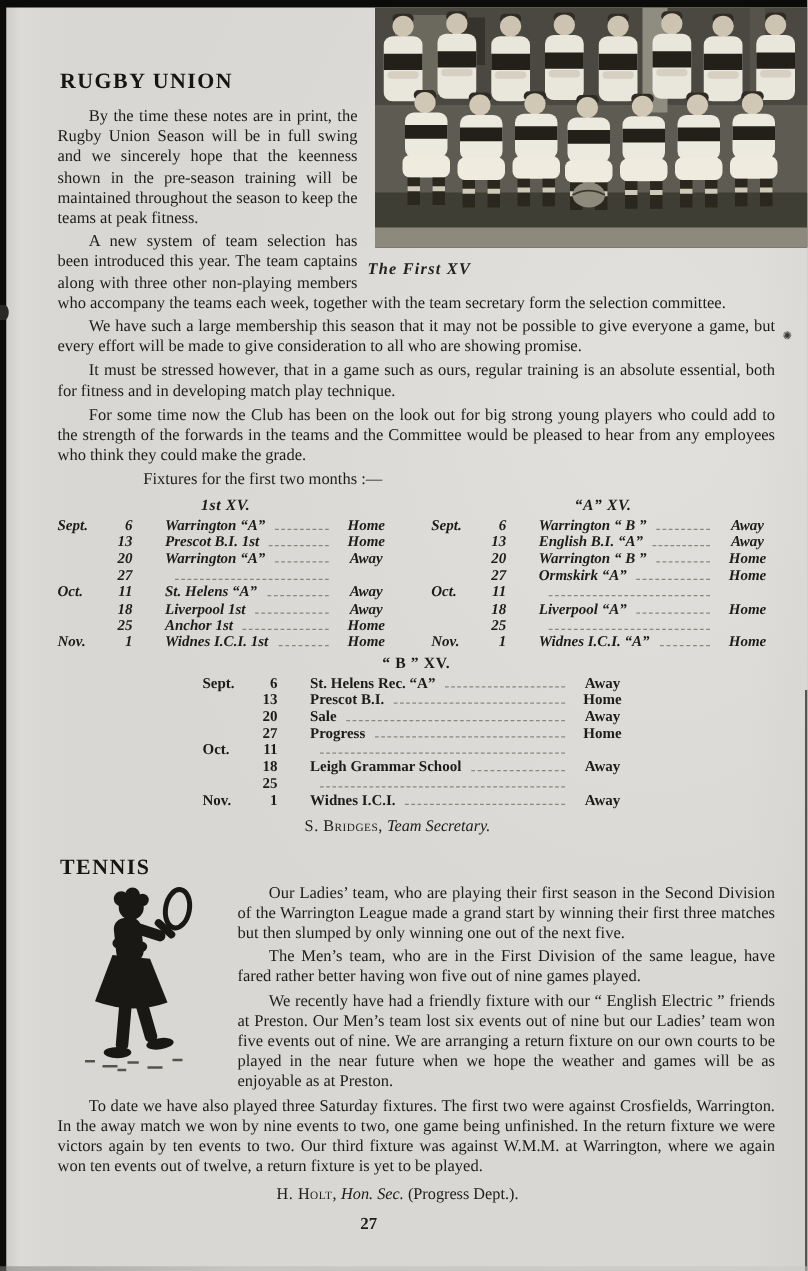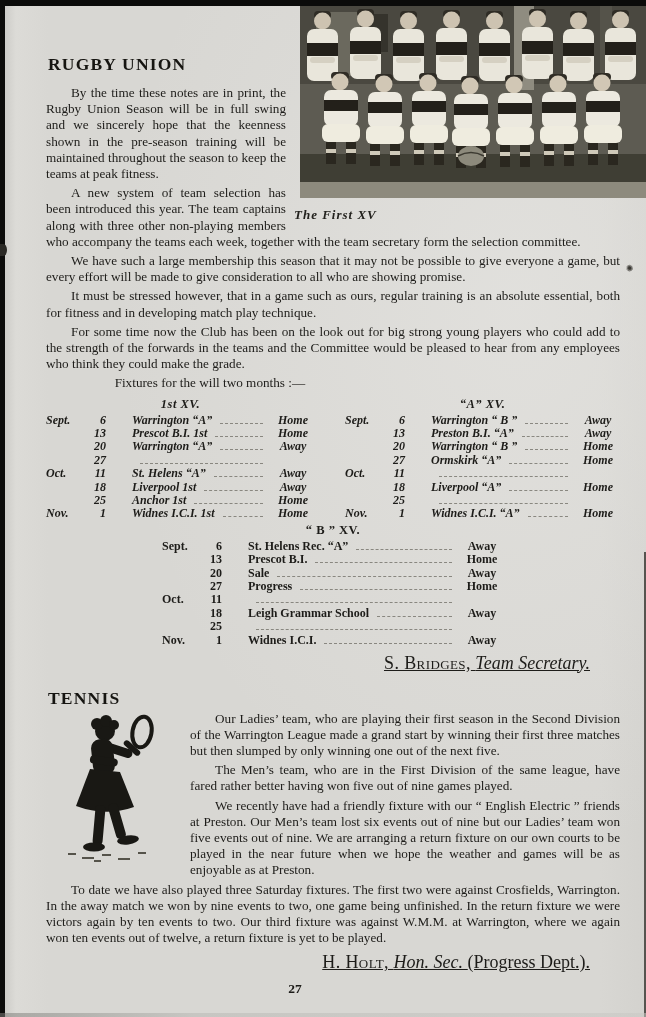--- a/index.html
+++ b/index.html
@@ -57,21 +57,21 @@
   .ftitle{
     text-align:center;font-weight:bold;font-size:12.5px;margin:1px 0 2px 0;letter-spacing:.5px;
   }
   .frow{display:flex;align-items:baseline;font-weight:bold;font-size:12px;line-height:12.4px;margin-bottom:.4px;}
   .fm{width:38px;flex:none;}
   .fd{width:22px;flex:none;text-align:right;}
   .ft{flex:none;padding-left:26px;white-space:nowrap;}
   .fl{flex:1 1 auto;border-bottom:1.5px dashed #75736b;margin:0 8px 3px 8px;min-width:14px;opacity:.8;}
   .fv{width:44px;flex:none;text-align:center;}
   .sig{
-    text-align:right;font-size:18px;margin:6px 30px 0 0;clear:both;text-decoration:underline;
+    text-align:center;font-size:13px;margin:6px 30px 0 0;clear:both;
   }
   .sc{font-variant:small-caps;letter-spacing:.4px;}
   .it{font-style:italic;}
 
   
   h2.sect{
     font-size:17.5px;letter-spacing:1.2px;font-weight:bold;
     margin:14px 0 2px 2px;color:#161511;clear:both;
   }
   .tennis-fig{float:left;width:128px;height:152px;margin:2px 14px 4px 2px;}
@@ -145,21 +145,21 @@
       <figcaption class="photo-caption">The First XV</figcaption>
     </figure>
 
     <h1 class="sect">RUGBY UNION</h1>
 
     <p class="body">By the time these notes are in print, the Rugby Union Season will be in full swing and we sincerely hope that the keenness shown in the pre-season training will be maintained throughout the season to keep the teams at peak fitness.</p>
     <p class="body">A new system of team selection has been introduced this year.  The team captains along with three other non-playing members who accompany the teams each week, together with the team secretary form the selection committee.</p>
     <p class="body">We have such a large membership this season that it may not be possible to give everyone a game, but every effort will be made to give consideration to all who are showing promise.</p>
     <p class="body">It must be stressed however, that in a game such as ours, regular training is an absolute essential, both for fitness and in developing match play technique.</p>
     <p class="body">For some time now the Club has been on the look out for big strong young players who could add to the strength of the forwards in the teams and the Committee would be pleased to hear from any employees who think they could make the grade.</p>
-    <p class="fix-intro">Fixtures for the will two months :—</p>
+    <p class="fix-intro">Fixtures for the first two months :—</p>
 
     <div class="fixtures-pair">
       <div class="ftable left">
         <div class="ftitle">1st XV.</div>
         <div>
             <div class="frow">
               <span class="fm">Sept.</span>
               <span class="fd">6</span>
               <span class="ft">Warrington “A”</span>
               <span class="fl"></span>
@@ -222,21 +222,21 @@
             <div class="frow">
               <span class="fm">Sept.</span>
               <span class="fd">6</span>
               <span class="ft">Warrington “ B ”</span>
               <span class="fl"></span>
               <span class="fv">Away</span>
             </div>
             <div class="frow">
               <span class="fm"></span>
               <span class="fd">13</span>
-              <span class="ft">Preston B.I. “A”</span>
+              <span class="ft">English B.I. “A”</span>
               <span class="fl"></span>
               <span class="fv">Away</span>
             </div>
             <div class="frow">
               <span class="fm"></span>
               <span class="fd">20</span>
               <span class="ft">Warrington “ B ”</span>
               <span class="fl"></span>
               <span class="fv">Home</span>
             </div>

